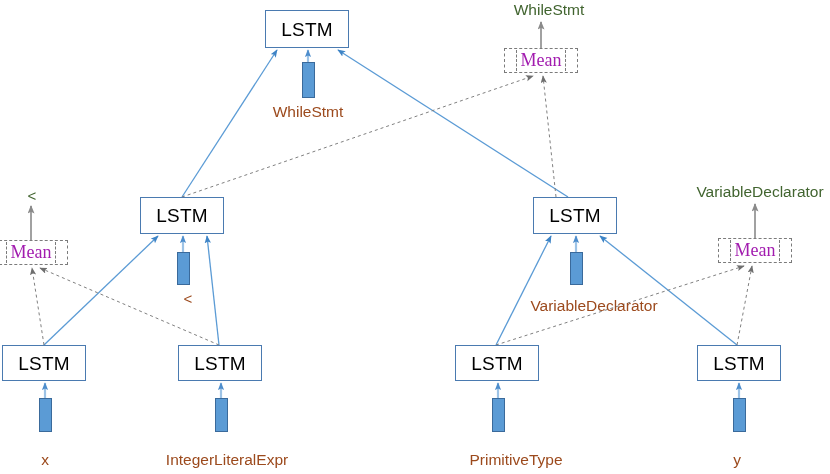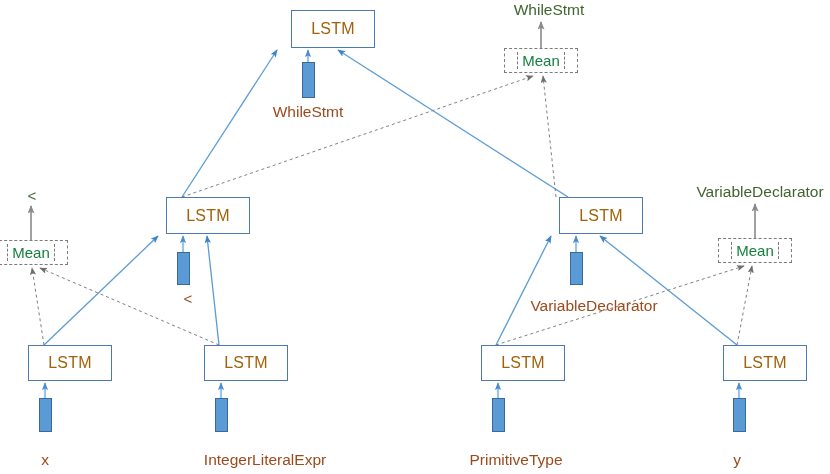--- a/index.html
+++ b/index.html
@@ -8,35 +8,34 @@
     width:830px;height:474px;overflow:hidden;
   }
   #stage{position:relative;width:830px;height:474px;background:#fff;}
   #edges{position:absolute;left:0;top:0;width:830px;height:474px;}
 
   .lstm{
     position:absolute;
     box-sizing:border-box;
     border:1.6px solid #4a7ab0;
     background:#ffffff;
-    color:#a16207;
-    font-size:16px;
+    color:#000000;
+    font-size:19px;
     line-height:1;
     display:flex;align-items:center;justify-content:center;
     letter-spacing:.2px;
-    margin-left:26px;
   }
   .mean{
     position:absolute;
     box-sizing:border-box;
     border:1.5px dashed #7b7b7b;
     background:#ffffff;
-    color:#15803d;
-    font-size:15px;
-    display:flex;align-items:center;justify-content:center;
+    color:#a21caf;
+    font-size:18px;
+    display:flex;align-items:center;justify-content:center;font-family:Liberation Serif, serif;
   }
   .mean .mlabel{
     border-left:1.5px dashed #7b7b7b;
     border-right:1.5px dashed #7b7b7b;
     padding:0 4px;
     line-height:1.15;
   }
   .bar{
     position:absolute;
     box-sizing:border-box;
@@ -146,20 +145,20 @@
       <div class="bar" style="left: 39px; top: 398px; width: 13px; height: 34px;"></div>
       <div class="bar" style="left: 215px; top: 398px; width: 13px; height: 34px;"></div>
       <div class="bar" style="left: 492px; top: 398px; width: 13px; height: 34px;"></div>
       <div class="bar" style="left: 733px; top: 398px; width: 13px; height: 34px;"></div>
     </div>
   <div id="labels-layer">
       <div class="lbl lbl-orange ctr" style="left: 308px; top: 104px;">WhileStmt</div>
       <div class="lbl lbl-orange-sm ctr" style="left: 188px; top: 291px;">&lt;</div>
       <div class="lbl lbl-orange ctr" style="left: 594px; top: 298px;">VariableDeclarator</div>
       <div class="lbl lbl-orange ctr" style="left: 45px; top: 452px;">x</div>
-      <div class="lbl lbl-orange ctr" style="left: 227px; top: 452px; margin-left: 38px;">IntegerLiteralExpr</div>
+      <div class="lbl lbl-orange ctr" style="left: 227px; top: 452px;">IntegerLiteralExpr</div>
       <div class="lbl lbl-orange ctr" style="left: 516px; top: 452px;">PrimitiveType</div>
       <div class="lbl lbl-orange ctr" style="left: 737px; top: 452px;">y</div>
       <div class="lbl lbl-green ctr" style="left: 549px; top: 2px;">WhileStmt</div>
       <div class="lbl lbl-green-sm ctr" style="left: 32px; top: 188px;">&lt;</div>
       <div class="lbl lbl-green ctr" style="left: 760px; top: 184px;">VariableDeclarator</div>
     </div>
 </div>
 
 </body></html>

